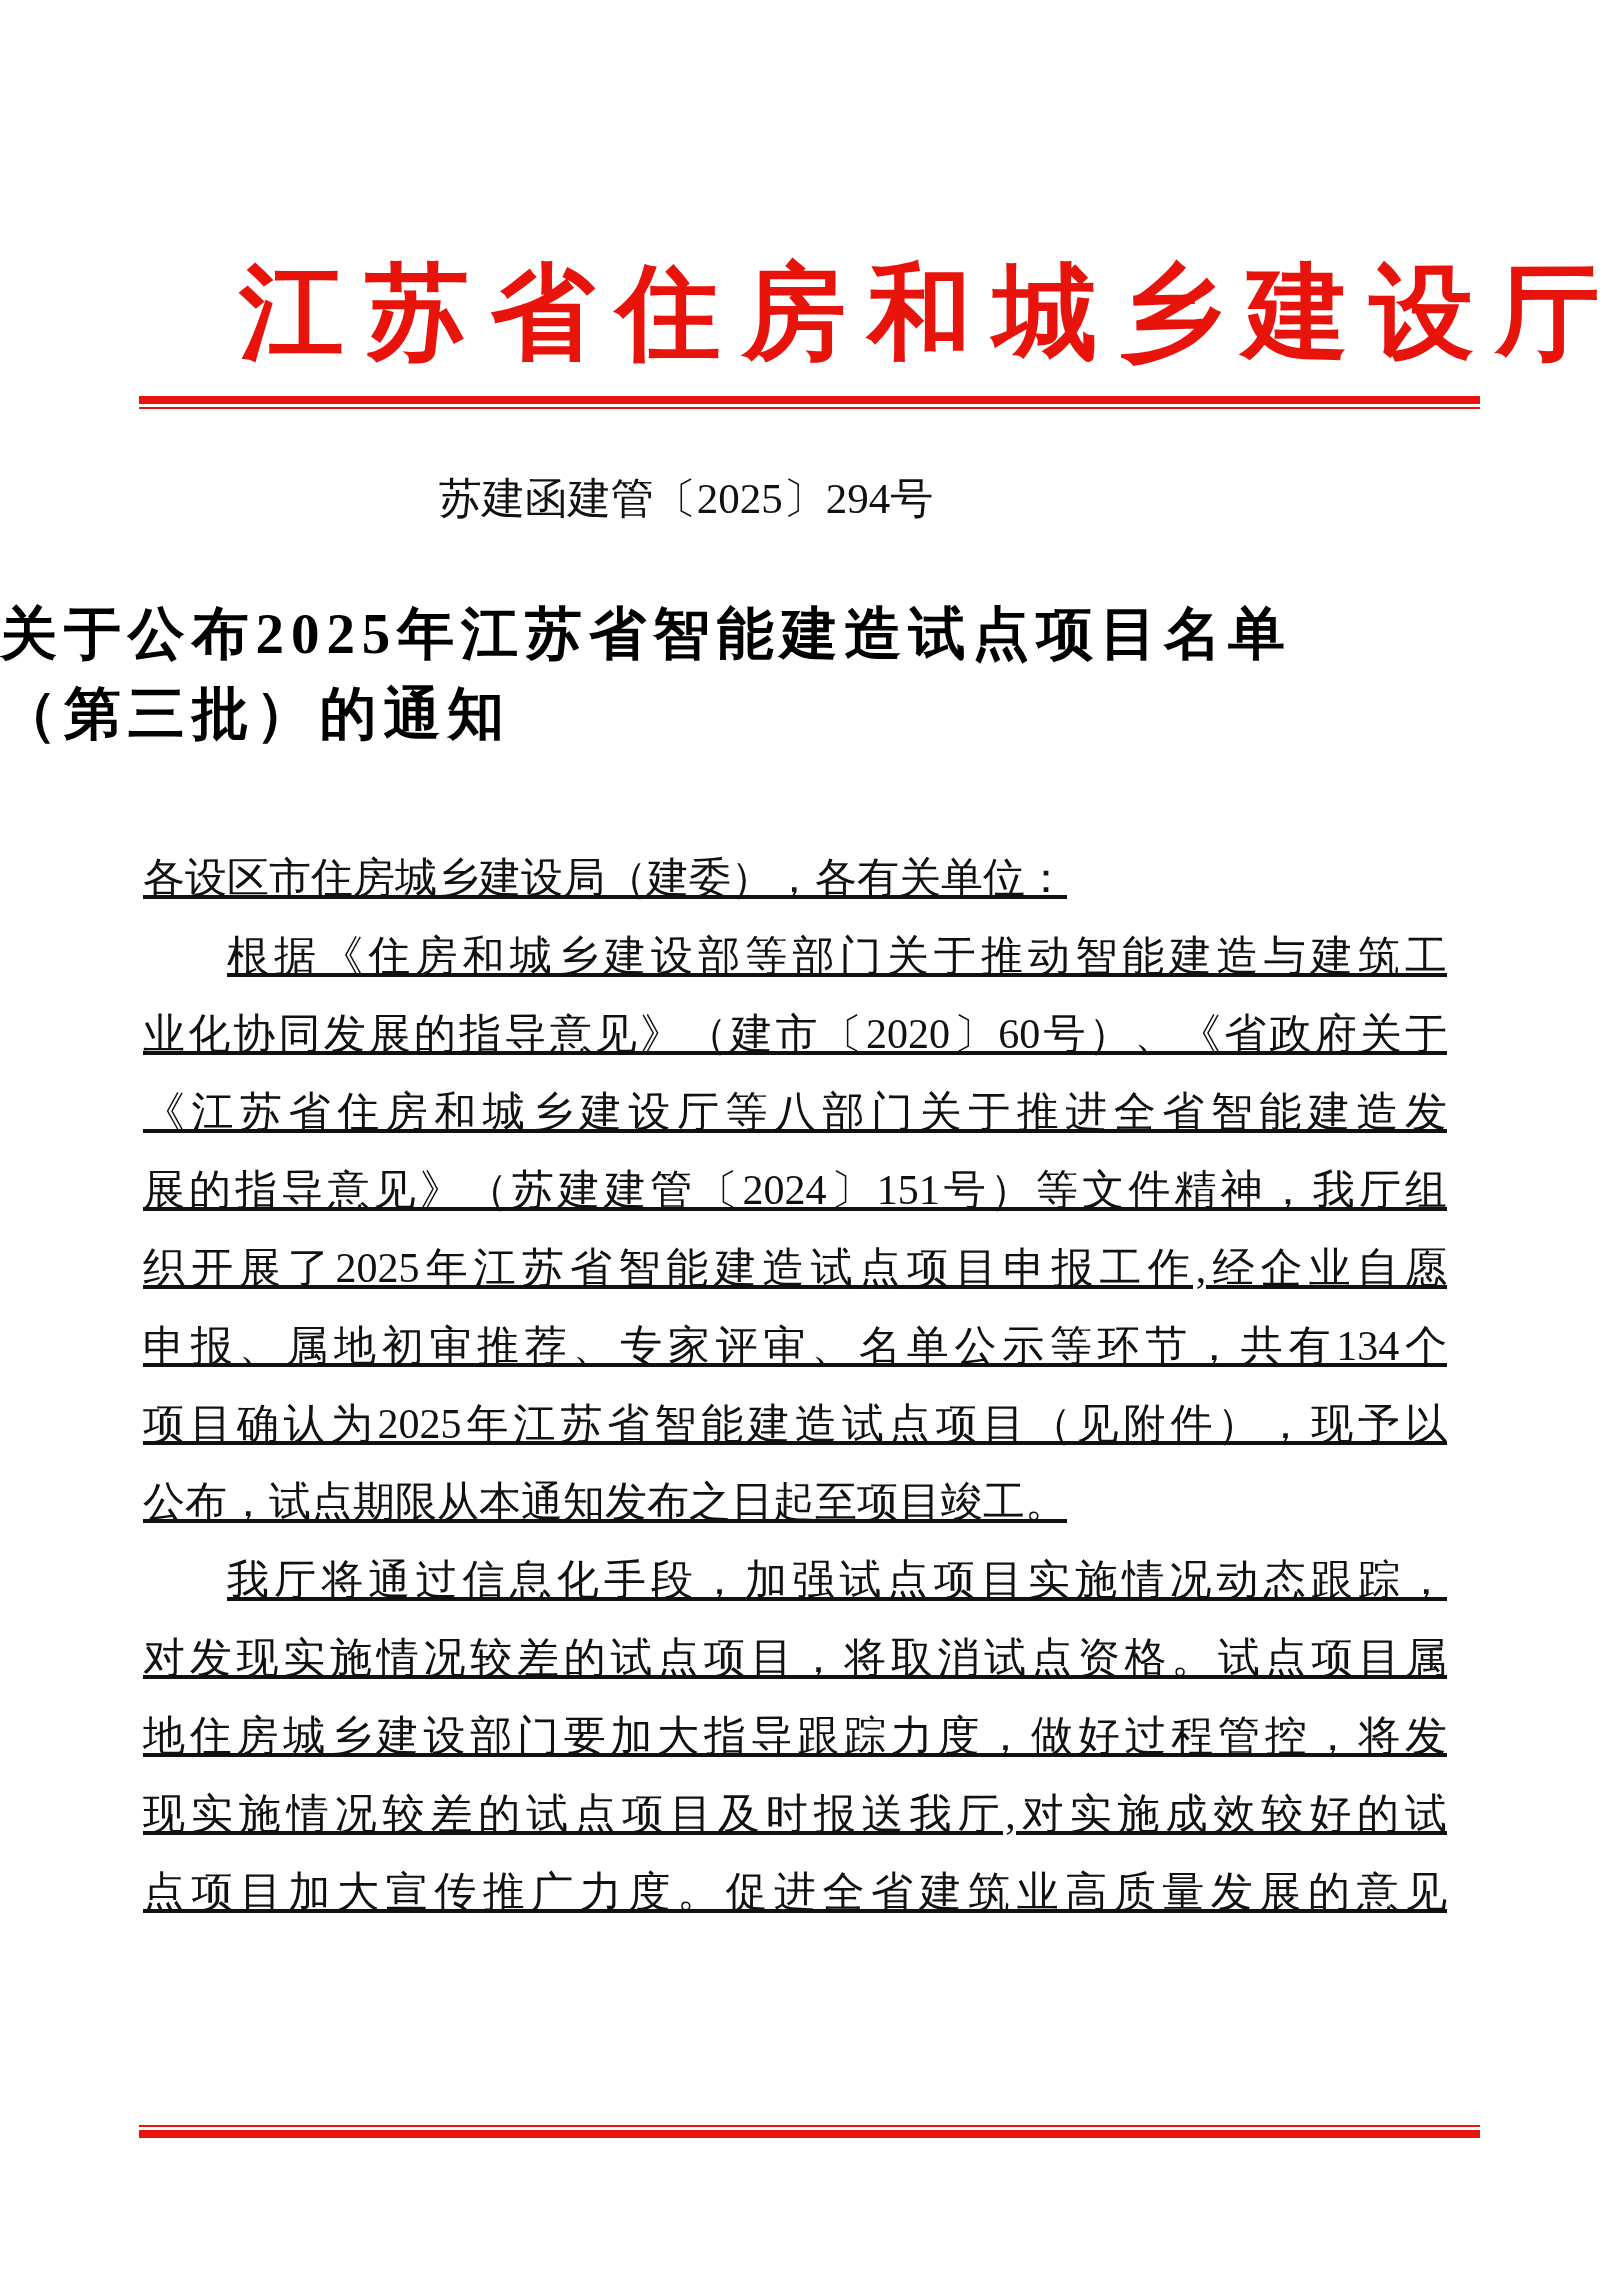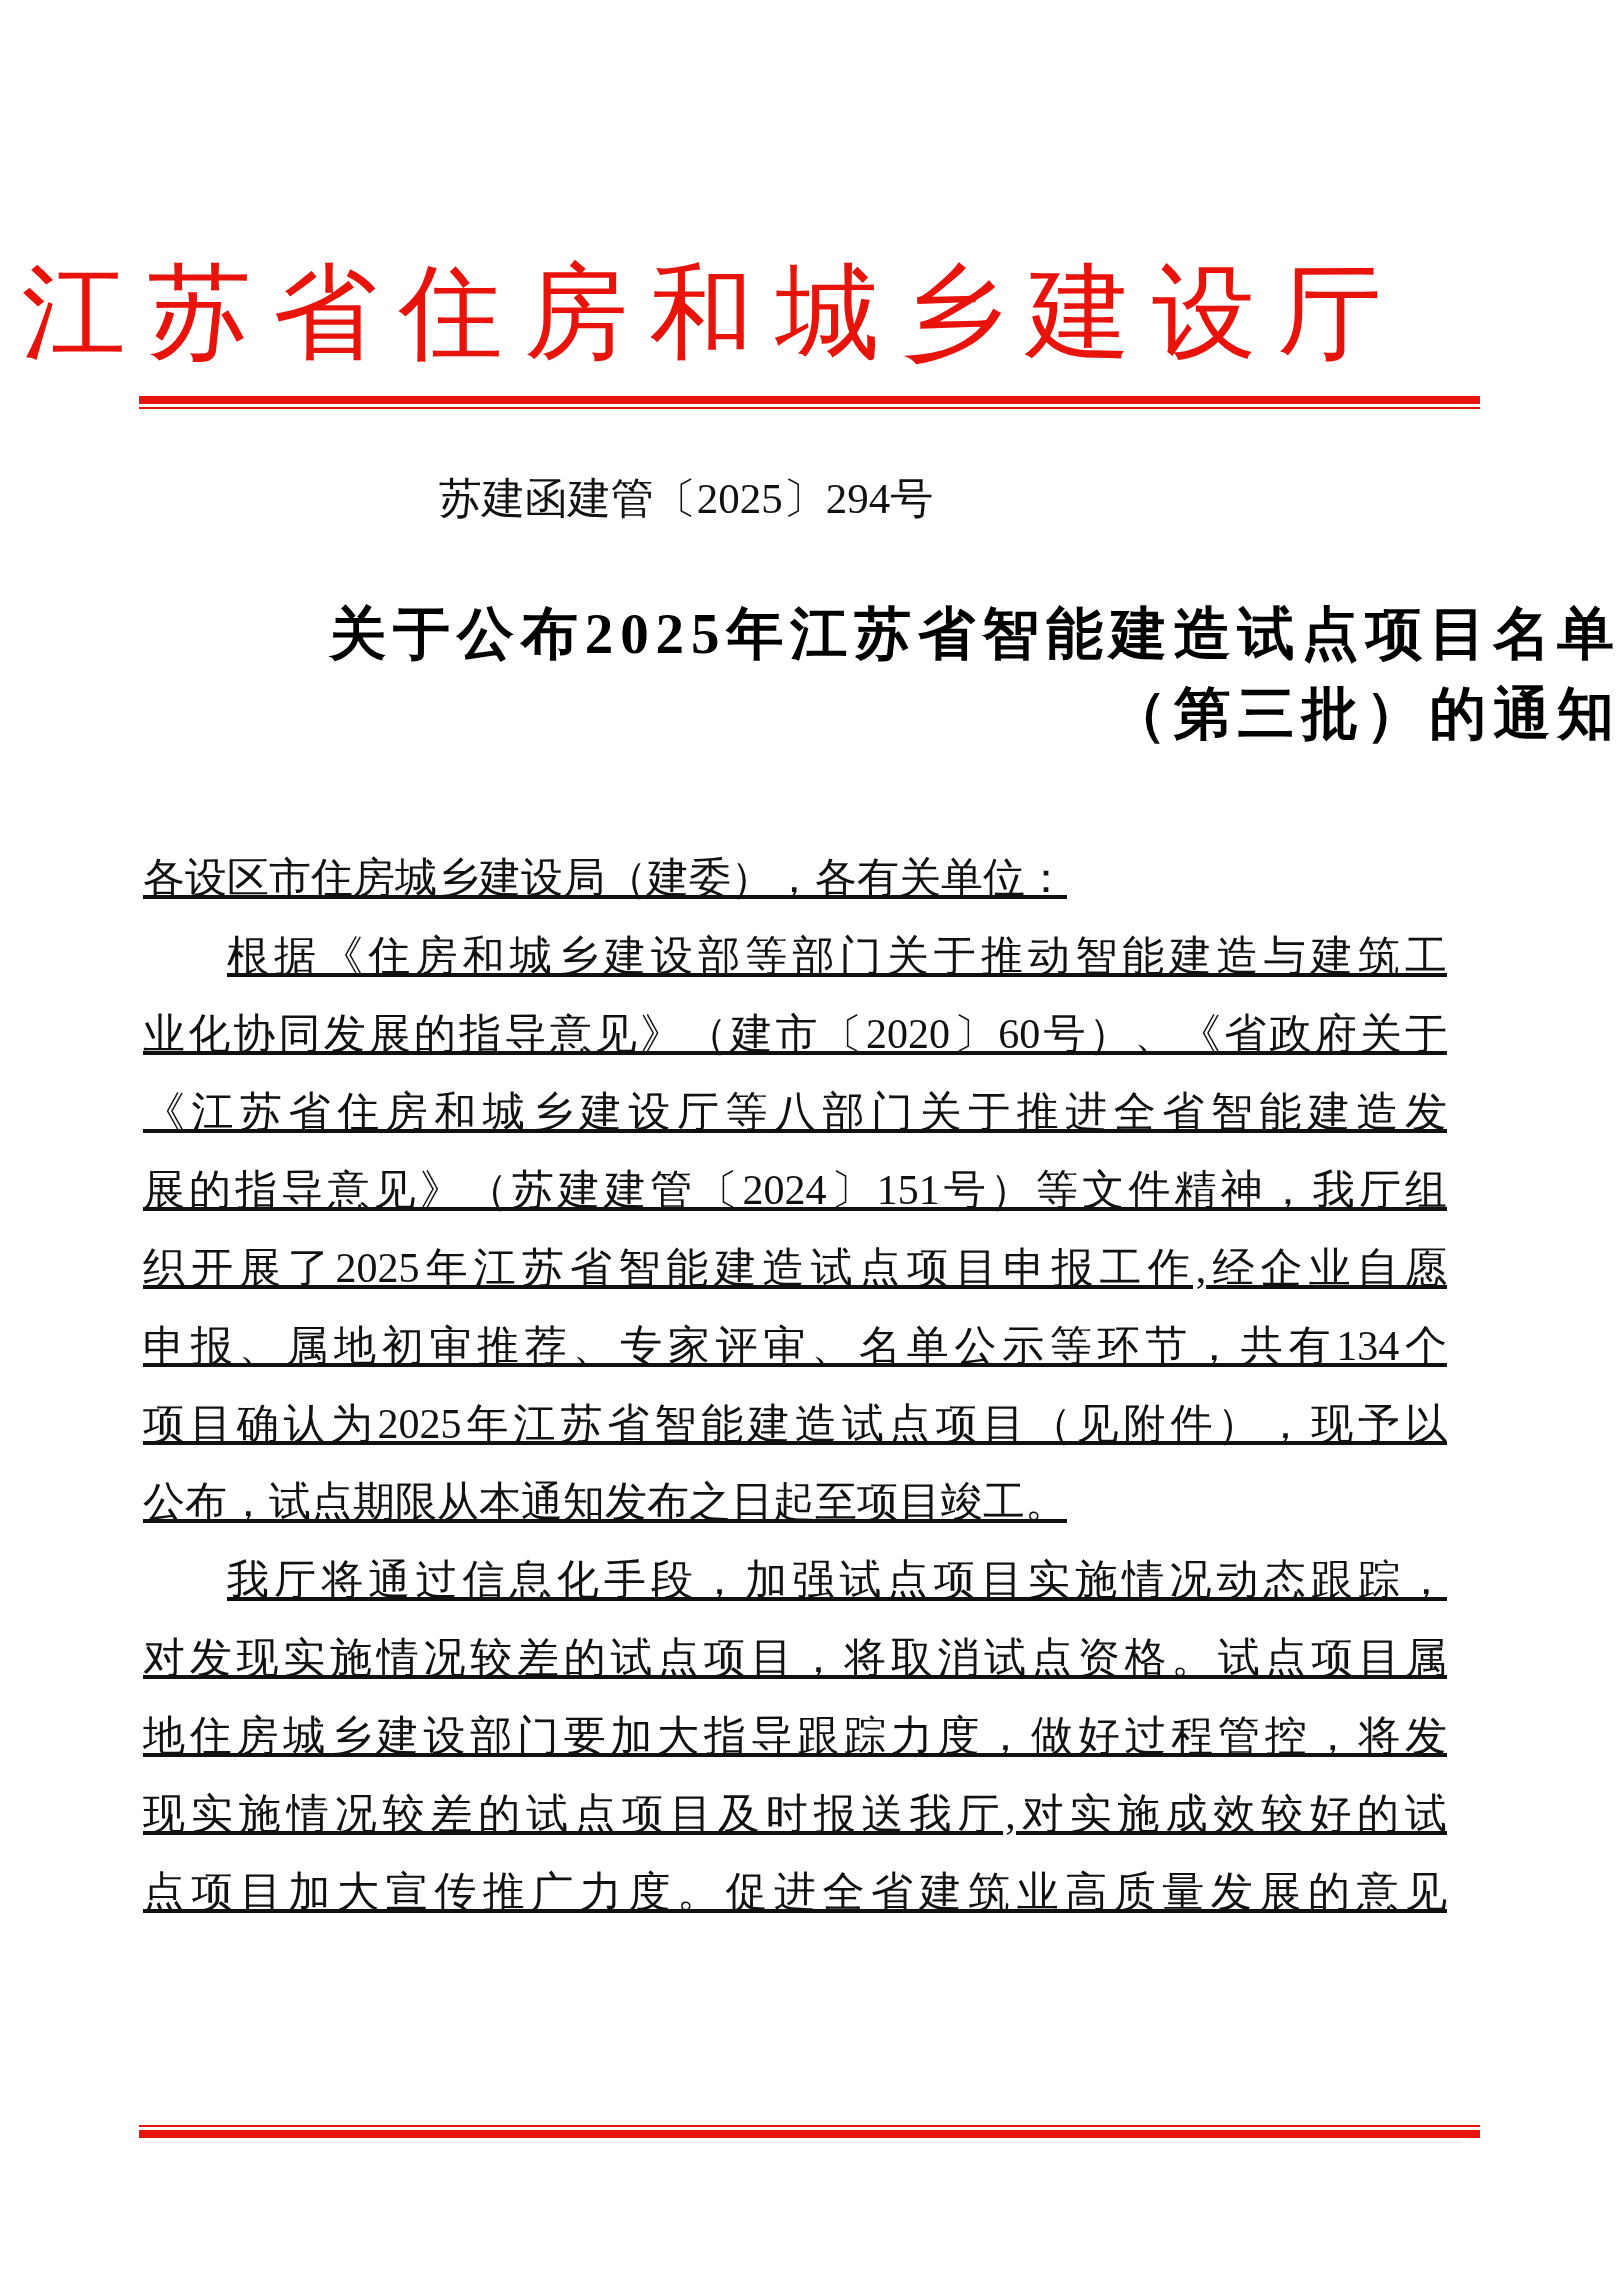--- a/index.html
+++ b/index.html
@@ -13,24 +13,24 @@
     height: 2293px;
     background: #ffffff;
     overflow: hidden;
     margin: 0 auto;
   }
 
   
   .letterhead {
     position: absolute;
     top: 245px; left: 0; right: 0;
-    text-align: left;
+    text-align: right;
     color: var(--accent);
     font-size: 104px;
-    font-weight: normal;
+    font-weight: bold;
     letter-spacing: 21.6px;
     text-indent: 21.6px; 
     white-space: nowrap;
     line-height: 1.3;
   }
 
   
   .rule { position: absolute; left: 139px; right: 141px; }
   .rule .bar-thick { height: 7.8px; background: var(--accent); }
   .rule .bar-gap   { height: 2.9px; background: #ffffff; }
@@ -47,21 +47,21 @@
     font-size: 43px;
     color: var(--ink);
     line-height: 1.4;
     white-space: nowrap;
   }
 
   
   .notice-title {
     position: absolute;
     top: 594px; left: 0; right: 0;
-    text-align: right;
+    text-align: left;
     color: #000000;
     font-weight: bold;
     font-size: 57px;
     line-height: 80px;
     letter-spacing: 6.9px;
   }
 
   
   .body-text {
     position: absolute;

